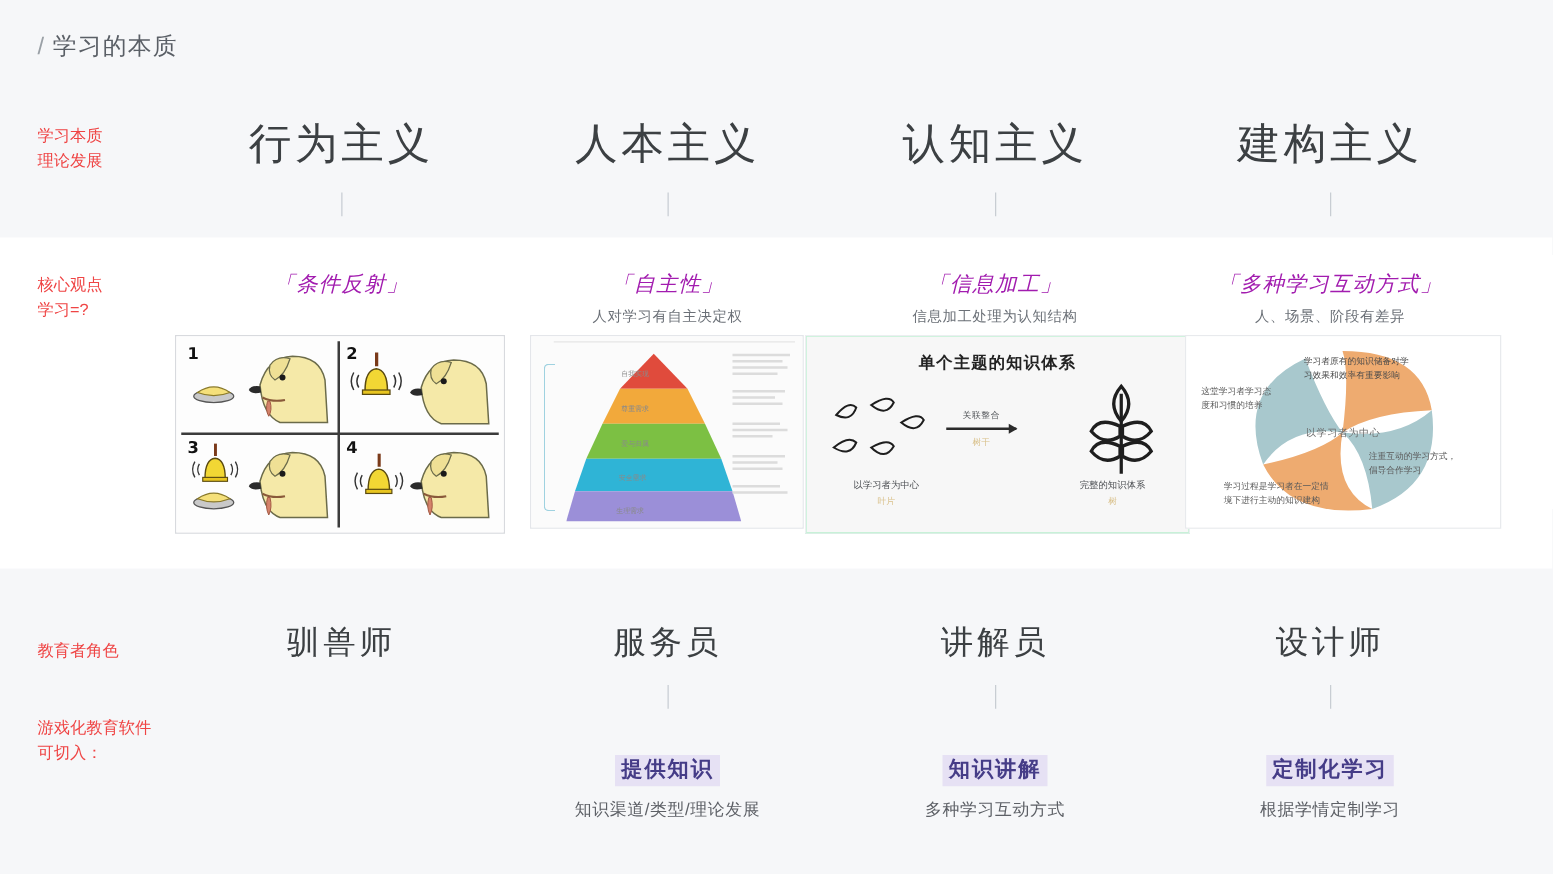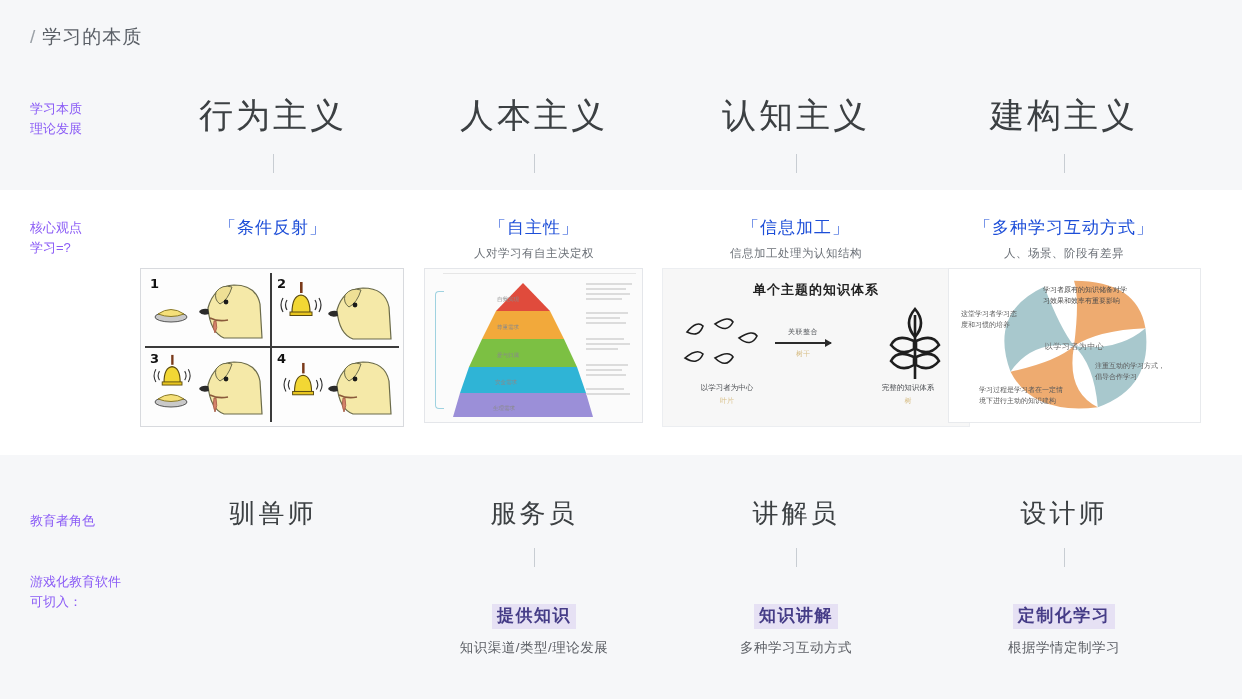--- a/index.html
+++ b/index.html
@@ -23,21 +23,21 @@
     position: absolute; left: 30px; top: 24px;
     font-size: 19px; color: #5a5f66; letter-spacing: 1px;
     white-space: nowrap;
   }
   .breadcrumb .slash { color: #9aa0a6; margin-right: 6px; }
 
   
   .rail {
     position: absolute; left: 30px;
     font-size: 13px; line-height: 1.55;
-    color: #8b5cf6; white-space: pre-line;
+    color: #ef4444; white-space: pre-line;
   }
   .rail-theory { top: 99px; }
   .rail-core   { top: 218px; }
   .rail-role   { top: 511px; }
   .rail-soft   { top: 572px; }
 
   
   .col { position: absolute; width: 262px; text-align: center; }
   .c0 { left: 142px; }
   .c1 { left: 403px; }
@@ -49,37 +49,37 @@
     font-size: 34px; color: #3c4043; letter-spacing: 3px;
     font-weight: 400; line-height: 1;
   }
   .tick {
     display: block; width: 1px; height: 19px;
     background: #c8cdd3; margin: 22px auto 0;
   }
 
   
   .quote {
-    font-size: 17px; color: #1d4ed8; letter-spacing: 1px;
-    line-height: 1.4; white-space: nowrap;
+    font-size: 17px; color: #a21caf; letter-spacing: 1px;
+    line-height: 1.4; white-space: nowrap; font-style: italic;
   }
   .quote-sub {
     margin-top: 6px;
     font-size: 11.5px; color: #6b7077; letter-spacing: .5px;
     white-space: nowrap;
   }
 
   
   .figure {
     position: absolute; top: 268px;
     border: 1px solid #d8dade; background: #fff; overflow: hidden;
   }
   .fig0 { left: 140px; width: 264px; height: 159px; }
   .fig1 { left: 424px; width: 219px; height: 155px; border-color: #e4e6ea; }
-  .fig2 { left: 662px; width: 308px; height: 159px; border-color: #eceef1; background: #86efac; }
+  .fig2 { left: 644px; width: 308px; height: 159px; border-color: #eceef1; background: #86efac; }
   .fig3 { left: 948px; width: 253px; height: 155px; border-color: #e8eaed; }
 
   
   .pav { position: relative; width: 100%; height: 100%; background: #fdfdfd; }
   .pav-grid {
     position: absolute; inset: 4px;
     display: grid; grid-template-columns: 1fr 1fr; grid-template-rows: 1fr 1fr;
   }
   .pav-cell { position: relative; }
   .pav-grid .pav-cell:nth-child(1) { border-right: 2px solid #3b3b3b; border-bottom: 2px solid #3b3b3b; }

